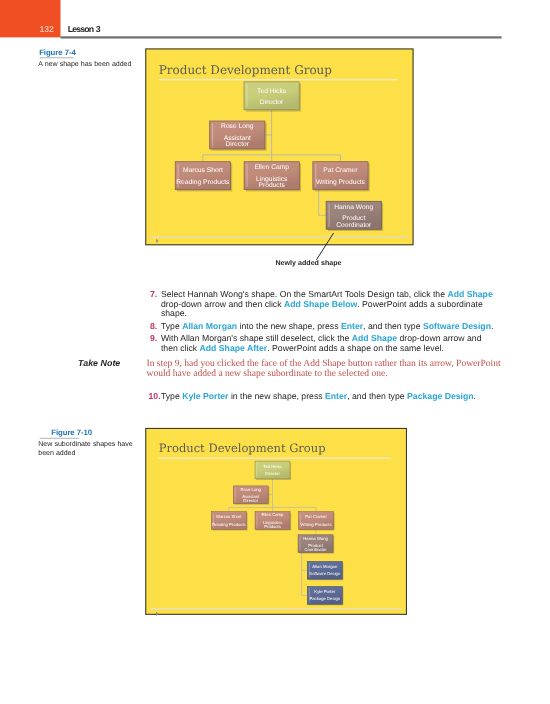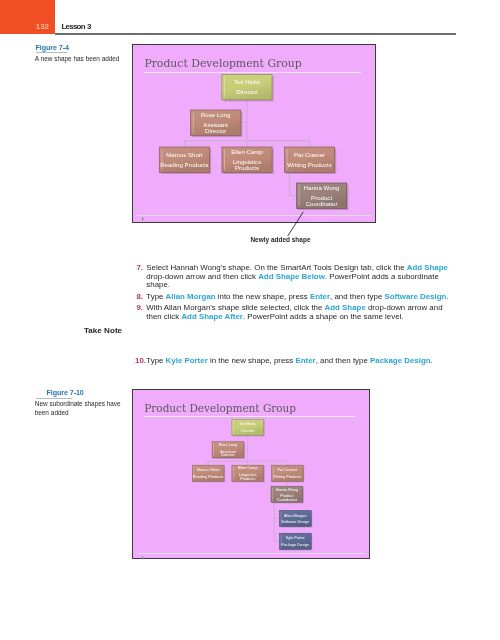--- a/index.html
+++ b/index.html
@@ -15,21 +15,21 @@
   .hdr-lesson{position:absolute;left:61.5px;top:22.3px;color:#231f20;
        font-size:7.9px;font-weight:bold;letter-spacing:-0.72px;word-spacing:0.7px;}
   .hdr-rule{position:absolute;left:54.8px;top:33.3px;width:401.5px;height:1.3px;background:#6d6e71;}
 
   
   .figlabel{position:absolute;color:#2276b3;font-size:7.1px;font-weight:bold;letter-spacing:-0.07px;}
   .figlabel-rule{position:absolute;height:1px;background:#b9bcbe;}
   .figcap{position:absolute;color:#231f20;font-size:6.45px;letter-spacing:-0.06px;word-spacing:0.25px;line-height:8.6px;width:86px;}
 
   
-  .figbox{position:absolute;border:1.2px solid #3b3b3b;background:#f0abfc;box-sizing:border-box;}
+  .figbox{position:absolute;border:1.2px solid #3b3b3b;background:#fde047;box-sizing:border-box;}
 
   
   .slide-title{position:absolute;font-family:"DejaVu Serif",serif;color:#5b5b5b;letter-spacing:-0.02px;}
   .slide-rule{position:absolute;height:1px;background:#e3e3e3;}
 
   .tri{position:absolute;width:0;height:0;border-left:2.9px solid #8d8d8d;
        border-top:2.4px solid transparent;border-bottom:2.4px solid transparent;}
 
   
   .callout-text{position:absolute;color:#231f20;font-size:6.45px;font-weight:bold;letter-spacing:0.02px;}
@@ -177,25 +177,26 @@
       <div class="step" style="padding-left: 11.3px;">
         <span class="num" style="left: 0px; width: 8px;">7.</span>
         <span class="body"><span>Select Hannah Wong's shape. On the SmartArt Tools Design tab, click the </span><span class="bl">Add Shape</span><span> drop-down arrow and then click </span><span class="bl">Add Shape Below</span><span>. PowerPoint adds a subordinate shape.</span></span>
       </div>
       <div class="step" style="padding-left: 11.3px;">
         <span class="num" style="left: 0px; width: 8px;">8.</span>
         <span class="body"><span>Type </span><span class="bl">Allan Morgan</span><span> into the new shape, press </span><span class="bl">Enter</span><span>, and then type </span><span class="bl">Software Design</span><span>.</span></span>
       </div>
       <div class="step" style="padding-left: 11.3px;">
         <span class="num" style="left: 0px; width: 8px;">9.</span>
-        <span class="body"><span>With Allan Morgan's shape slide selected, click the </span><span class="bl">Add Shape</span><span> drop-down arrow and then click </span><span class="bl">Add Shape After</span><span>. PowerPoint adds a shape on the same level.</span></span>
+        <span class="body"><span>With Allan Morgan's shape still deselect, click the </span><span class="bl">Add Shape</span><span> drop-down arrow and then click </span><span class="bl">Add Shape After</span><span>. PowerPoint adds a shape on the same level.</span></span>
       </div>
     </div>
 
-  <div class="tn-label" style="left:84px;top:326.2px;">Take Note</div>
+  <div class="tn-label" style="left:71px;top:326.2px;font-style:italic;">Take Note</div>
+  <div class="tn-text" style="left:133.2px;top:325.5px;width:325px;">In step 9, had you clicked the face of the Add Shape button rather than its arrow, PowerPoint would have added a new shape subordinate to the selected one.</div>
 
   <div class="steps" id="steps-bottom" style="left:135px;top:357.2px;width:314px;">
       <div class="step" style="padding-left: 11.3px;">
         <span class="num" style="left: 0px; width: 8px;">10.</span>
         <span class="body"><span>Type </span><span class="bl">Kyle Porter</span><span> in the new shape, press </span><span class="bl">Enter</span><span>, and then type </span><span class="bl">Package Design</span><span>.</span></span>
       </div>
     </div>
 
   <div class="figlabel" style="left:35.6px;top:388.6px;margin-left:11px;">Figure 7-10</div>
   <div class="figlabel-rule" style="left:35.6px;top:398.3px;width:36.2px;"></div>

